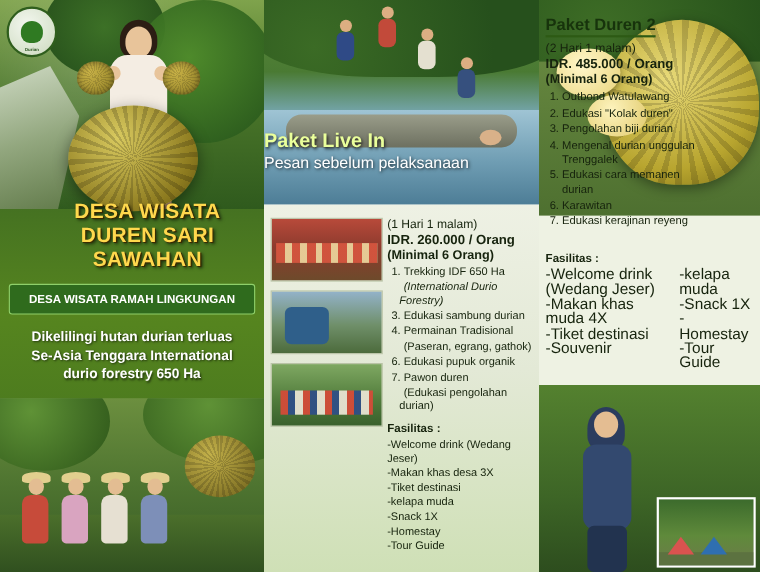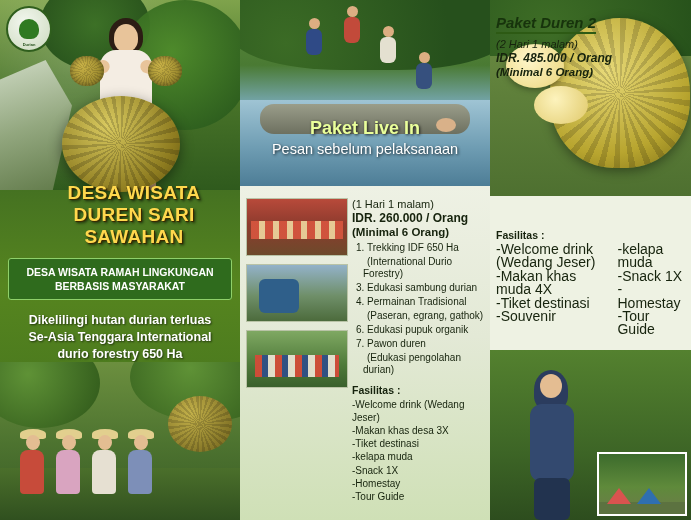--- a/index.html
+++ b/index.html
@@ -89,21 +89,21 @@
   .mt-rock{position:absolute;left:20px;bottom:52px;width:210px;height:30px;border-radius:14px;
     background:linear-gradient(180deg,#9a9d8a,#6d7060);}
   .jumper{position:absolute;}
   .jumper .h{width:11px;height:11px;border-radius:50%;background:#dcae82;margin:0 auto;}
   .jumper .b{width:16px;height:26px;border-radius:6px;}
   .j1{left:66px;top:18px;} .j1 .b{background:#2f4a86;}
   .j2{left:104px;top:6px;} .j2 .b{background:#c24a3a;}
   .j3{left:140px;top:26px;} .j3 .b{background:#e4e0d0;}
   .j4{left:176px;top:52px;} .j4 .b{background:#36507e;}
   .swimmer{position:absolute;left:196px;top:118px;width:20px;height:14px;border-radius:50%;background:#d9b189;}
-  .mid-title{position:absolute;left:0;top:118px;width:250px;text-align:center;}
+  .mid-title{position:absolute;left:0;top:118px;width:250px;}
   .mid-title .l1{font-size:18px;font-weight:bold;color:#eaff9b;text-shadow:1px 1px 3px rgba(0,0,0,.8);}
   .mid-title .l2{font-size:14.5px;color:#ffffff;text-shadow:1px 1px 3px rgba(0,0,0,.8);margin-top:2px;}
 
   .mid-body{position:absolute;left:0;top:186px;width:250px;height:334px;
     background:linear-gradient(180deg,#eef1e4 0%,#e3e9d6 45%,#cfe0b6 100%);}
   .thumbs{position:absolute;left:6px;top:12px;width:100px;}
   .thumb{width:100px;height:56px;margin-bottom:8px;border:1px solid #b9c3a6;overflow:hidden;position:relative;}
   .th1{background:linear-gradient(180deg,#b84a3a 0%,#8e3b2e 45%,#6d4a2b 100%);}
   .th1::after{content:"";position:absolute;left:4px;top:22px;width:92px;height:18px;
     background:repeating-linear-gradient(90deg,#d8563f 0 8px,#f0d9a0 8px 14px);opacity:.9;}
@@ -133,21 +133,21 @@
   .durian-open{position:absolute;left:60px;top:18px;width:140px;height:150px;border-radius:50% 50% 45% 45%;
     background:radial-gradient(circle at 40% 35%,#e7d978,#b8a52f 65%,#7d6f16);box-shadow:0 3px 12px rgba(0,0,0,.4);}
   .durian-open::after{content:"";position:absolute;inset:0;border-radius:50% 50% 45% 45%;
     background:repeating-conic-gradient(from 0deg,rgba(0,0,0,.28) 0deg 5deg,rgba(255,255,255,0) 5deg 12deg);opacity:.55;}
   .flesh{position:absolute;left:16px;top:44px;width:58px;height:44px;border-radius:50%;
     background:radial-gradient(circle at 40% 35%,#fff6c9,#e9d47a);box-shadow:0 2px 6px rgba(0,0,0,.35);}
   .flesh2{position:absolute;left:44px;top:86px;width:54px;height:38px;border-radius:50%;
     background:radial-gradient(circle at 40% 35%,#fdf3bd,#e0c96a);}
 
   .r-panel{position:absolute;left:0;top:0;width:201px;height:230px;}
-  .r-text{position:absolute;left:6px;top:14px;width:140px;color:#16230d;font-style:italic;}
+  .r-text{position:absolute;left:6px;top:14px;width:140px;color:#16230d;}
   .r-title{font-size:15px;font-weight:bold;color:#17330c;border-bottom:2px solid #2d5a14;display:inline-block;padding-bottom:1px;}
   .r-mid{position:absolute;left:6px;top:222px;width:189px;color:#16230d;}
   .r-fac-cols{display:flex;gap:10px;}
   .r-fac-cols ul{margin:0;padding:0;list-style:none;font-size:14px;line-height:13.4px;}
   .r-bot-photo{position:absolute;left:0;bottom:0;width:201px;height:170px;overflow:hidden;
     background:linear-gradient(180deg,#54812f 0%,#3d6526 60%,#2d4d1e 100%);}
   .rb-person{position:absolute;left:26px;bottom:0;width:70px;height:150px;}
   .rb-person .head{position:absolute;left:24px;top:4px;width:22px;height:24px;border-radius:50%;background:#e4bd92;}
   .rb-person .hijab{position:absolute;left:18px;top:0;width:34px;height:40px;border-radius:50% 50% 35% 35%;background:#2b3c5e;}
   .rb-person .body{position:absolute;left:14px;top:34px;width:44px;height:78px;border-radius:12px;background:#33496f;}
@@ -187,21 +187,20 @@
     </div>
 
     <div class="mid-durian"></div>
 
     <div class="title-block">
       <div class="t-main">DESA WISATA</div>
       <div class="t-main">DUREN SARI SAWAHAN</div>
 
       <div class="green-band">
         <div>DESA WISATA RAMAH LINGKUNGAN</div>
-        <div>BERBASIS MASYARAKAT</div>
       </div>
 
       <div class="left-desc">
         <div>Dikelilingi hutan durian terluas</div>
         <div>Se-Asia Tenggara International</div>
         <div>durio forestry 650 Ha</div>
       </div>
     </div>
 
     <div class="left-bottom-photo">
@@ -269,21 +268,21 @@
         <div class="thumb th3"></div>
       </div>
 
       <div class="mid-text">
         <div class="pkg-sub">(1 Hari 1 malam)</div>
         <div class="pkg-price">IDR. 260.000 / Orang</div>
         <div class="pkg-min">(Minimal 6 Orang)</div>
 
         <ol class="items">
           <li>Trekking IDF 650 Ha</li>
-          <li class="nb" style="list-style: none; margin-left: -4px;">
+          <li class="nb" style="list-style: none; margin-left: -4px; font-style: italic;">
             <span class="sub-note">(International Durio Forestry)</span>
           </li>
           <li>Edukasi sambung durian</li>
           <li>Permainan Tradisional</li>
           <li class="nb" style="list-style: none; margin-left: -4px;">
             <span class="sub-note">(Paseran, egrang, gathok)</span>
           </li>
           <li>Edukasi pupuk organik</li>
           <li>Pawon duren</li>
           <li class="nb" style="list-style: none; margin-left: -4px;">
@@ -315,20 +314,29 @@
       <div class="flesh2"></div>
     </div>
 
     <div class="r-panel">
       <div class="r-text">
         <div class="r-title">Paket Duren 2</div>
         <div class="pkg-sub" style="margin-top:4px">(2 Hari 1 malam)</div>
         <div class="pkg-price">IDR. 485.000 / Orang</div>
         <div class="pkg-min">(Minimal 6 Orang)</div>
 
+        <ol class="items" style="font-size:10.2px;line-height:13px">
+          <li>Outbond Watulawang</li>
+          <li>Edukasi "Kolak duren"</li>
+          <li>Pengolahan biji durian</li>
+          <li>Mengenal durian unggulan Trenggalek</li>
+          <li>Edukasi cara memanen durian</li>
+          <li>Karawitan</li>
+          <li>Edukasi kerajinan reyeng</li>
+        </ol>
       </div>
     </div>
 
     <div class="r-mid">
       <div class="fac-head">Fasilitas :</div>
       <div class="r-fac-cols">
         <ul>
           <li>-Welcome drink</li>
           <li>(Wedang Jeser)</li>
           <li>-Makan khas muda 4X</li>

